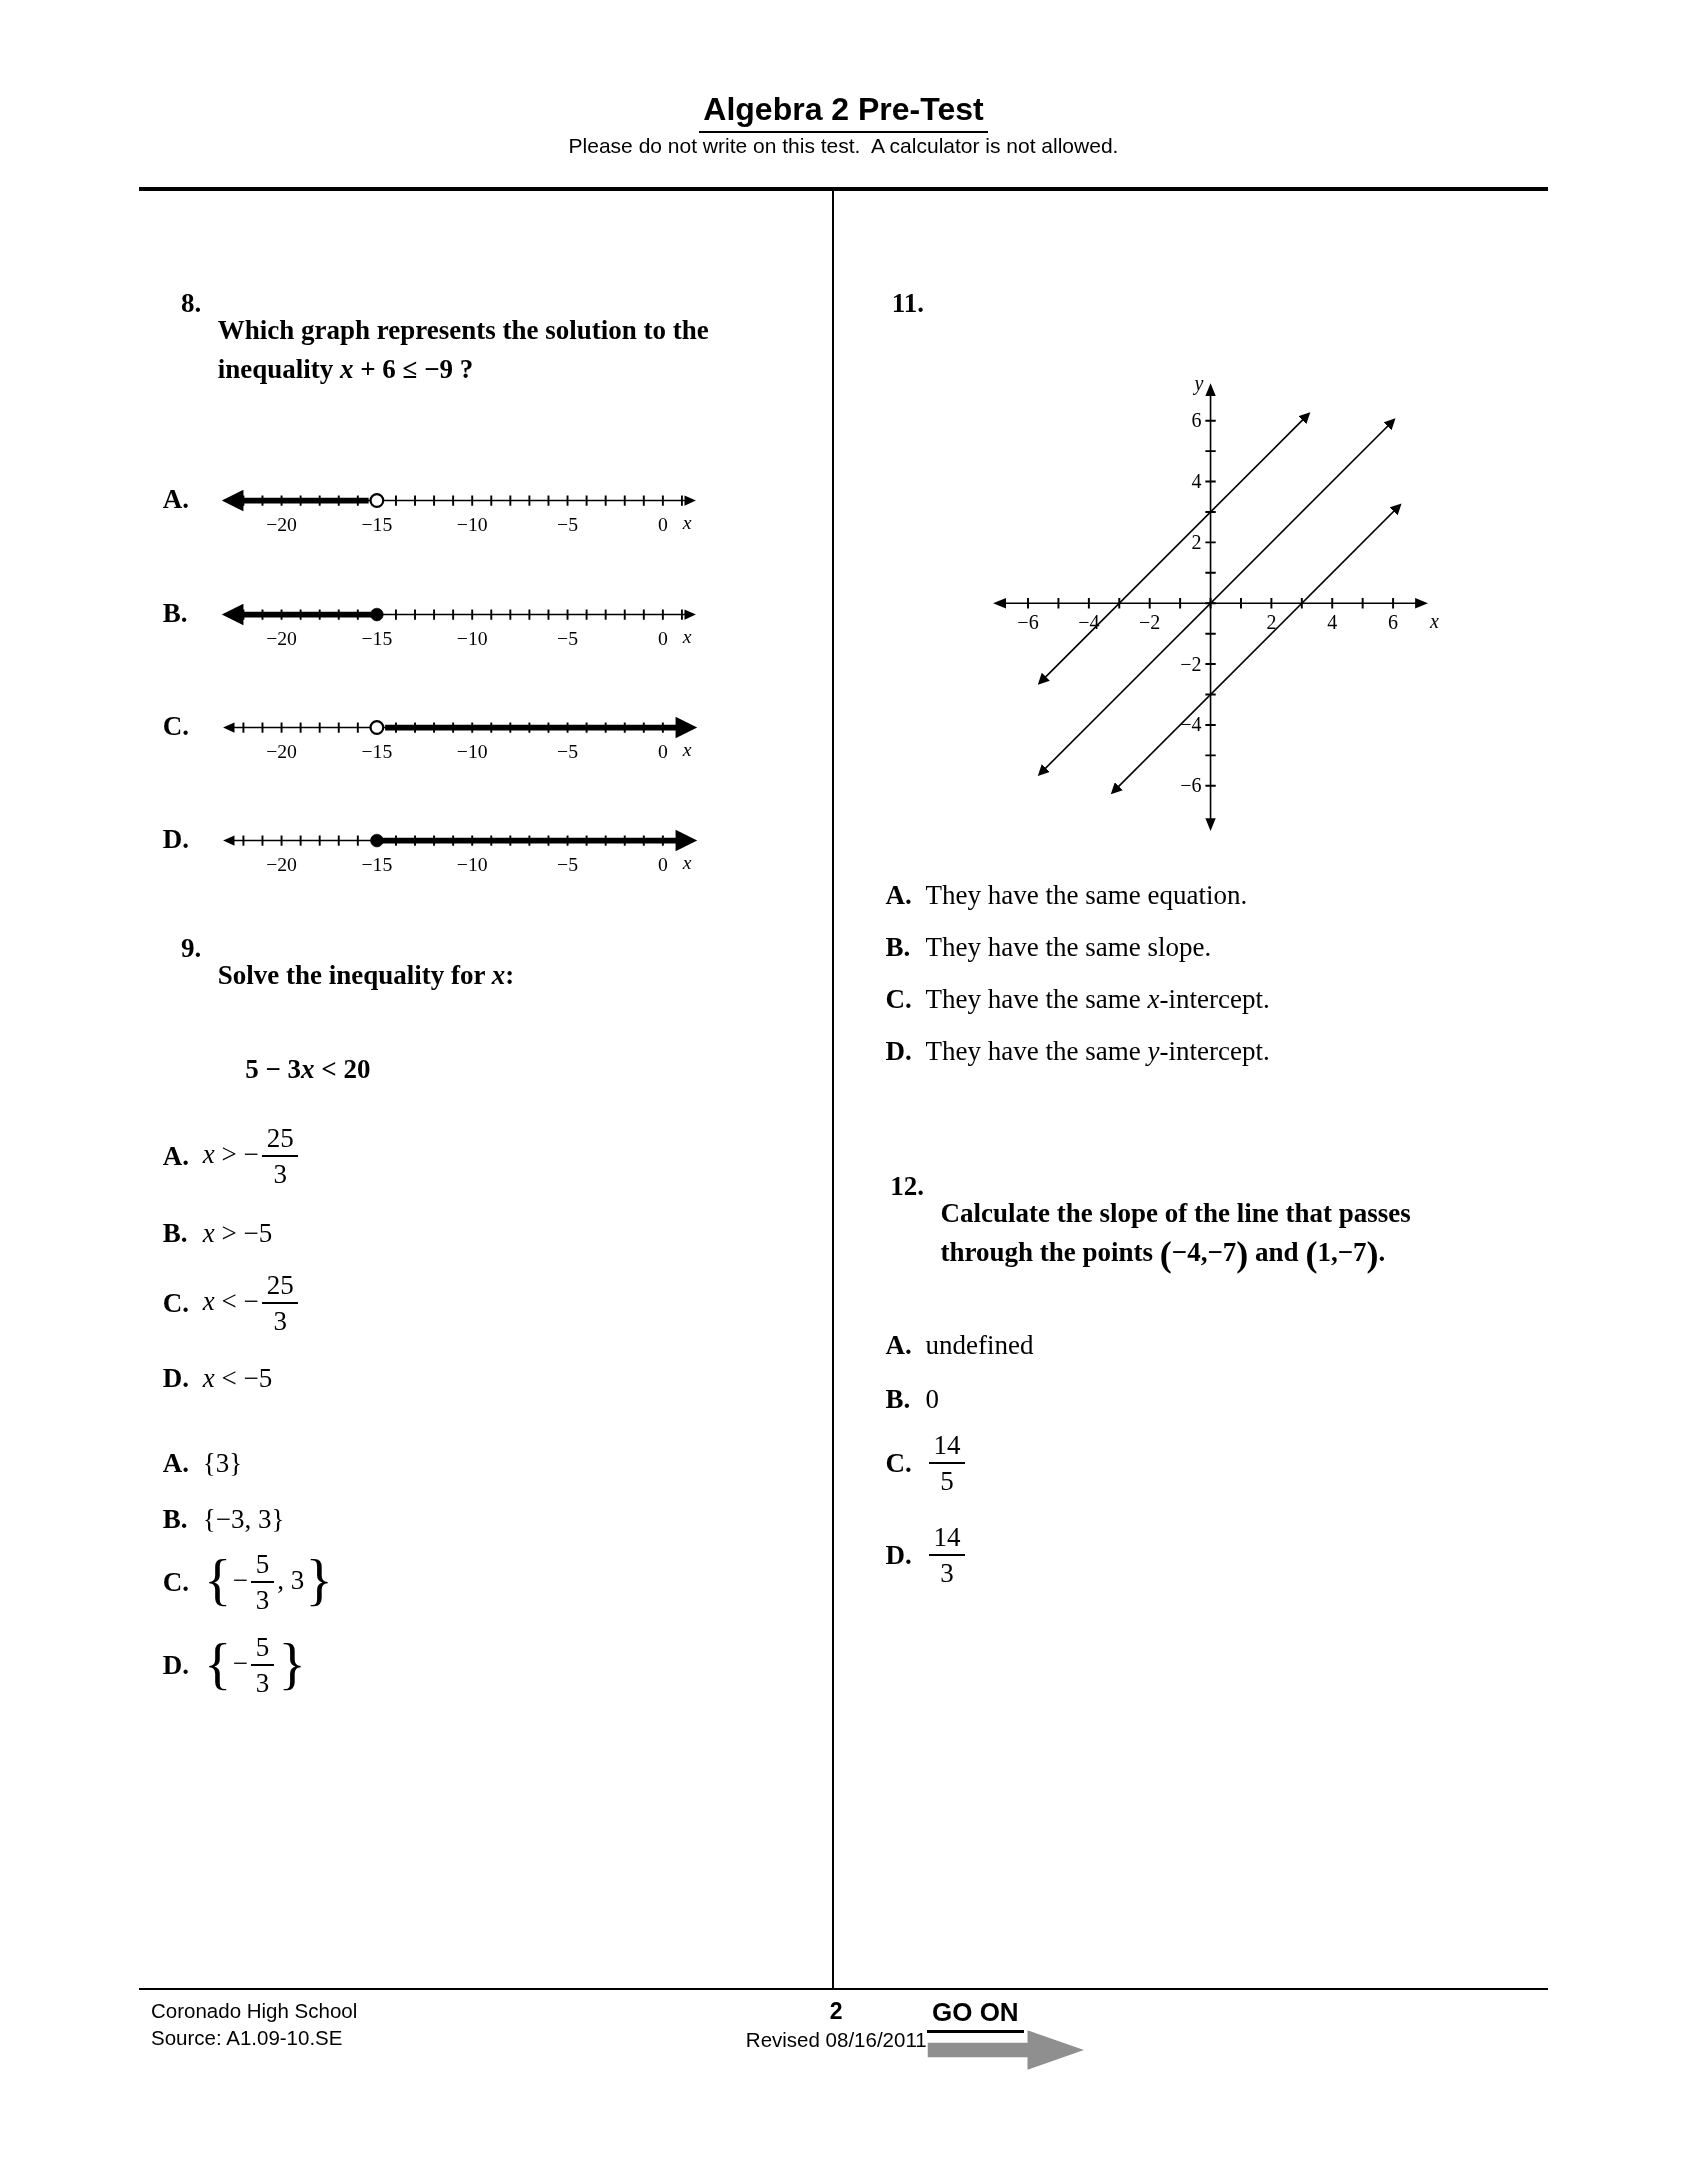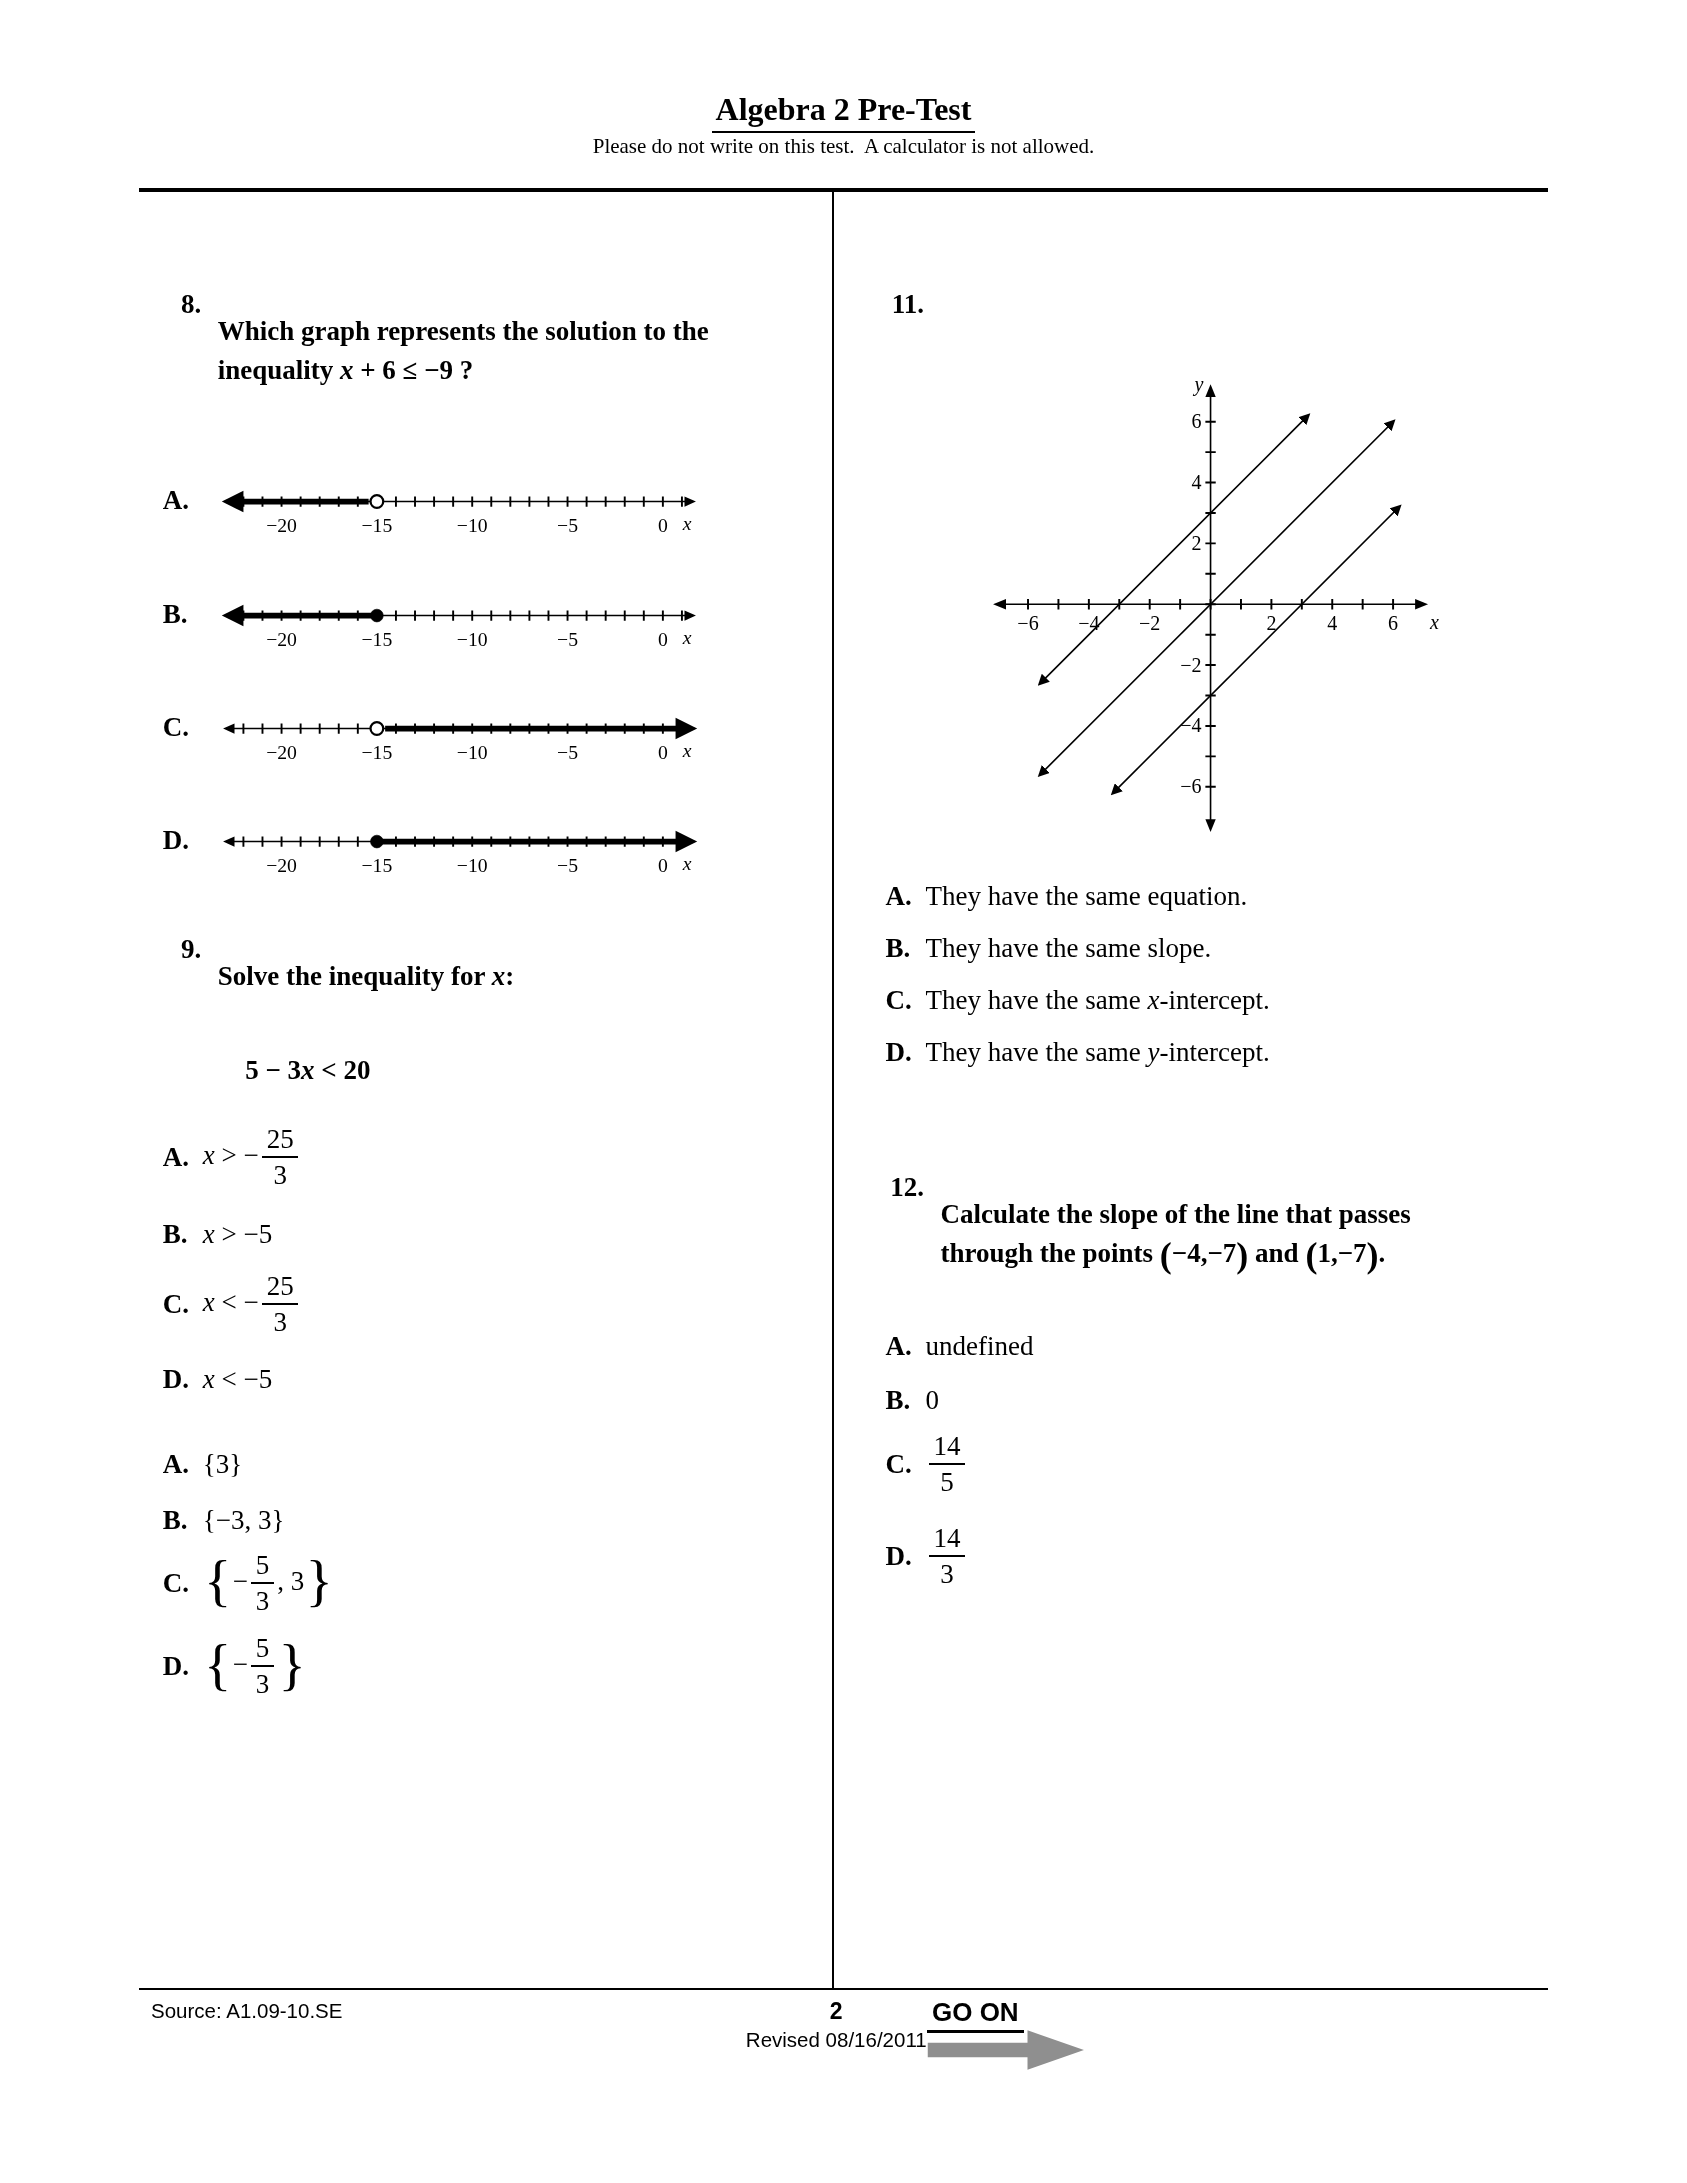--- a/index.html
+++ b/index.html
@@ -1,20 +1,20 @@
 <!DOCTYPE html>
 <html style="font-size:10.6px"><head>
 <meta charset="utf-8">
 <style>
   html,body{margin:0;padding:0}
   body{width:1687px;height:2183px;background:#fff;color:#000;font-family:"Liberation Serif",serif}
   .page{width:1687px;height:2183px;display:flex;flex-direction:column;overflow:hidden;padding-bottom:112px;box-sizing:border-box}
 
   
-  .page-header{font-family:Liberation Serif, serif;text-align:center;padding-top:91px}
+  .page-header{font-family:Liberation Sans, sans-serif;text-align:center;padding-top:91px}
   .title{display:inline-block;font-size:32px;font-weight:700;border-bottom:2.6px solid #000;padding:0 4px 3.3px}
   .subtitle{font-size:21px;margin-top:1px;white-space:pre-wrap}
   .rule{height:3.3px;background:#000;margin:29px 139px 0}
   .footer-rule{height:2.6px;background:#000;margin:0 139px}
 
   
   .columns{flex:1;display:flex;margin:0 139px;min-height:0}
   .col-left{flex:0 0 693px;padding-left:13.2px;box-sizing:border-box}
   .divider{flex:0 0 2px;background:#000}
   .col-right{flex:1;padding-left:41px;box-sizing:border-box}
@@ -315,20 +315,21 @@
         </div>
       </div>
 
     </section>
   </div>
 
   <div class="footer-rule"></div>
 
   <div class="page-footer">
     <div class="footer-left">
+      <div>Coronado High School</div>
       <div>Source: A1.09-10.SE</div>
     </div>
     <div class="footer-center">
       <div class="page-num">2</div>
       <div>Revised 08/16/2011</div>
     </div>
     <div class="footer-right">
       <span class="go-on">GO ON</span>
       <svg class="go-arrow" width="159" height="42" viewBox="0 0 240 64">
         <polygon points="0,21 152,21 152,2 238,32 152,62 152,43 0,43" fill="#8f8f8f"></polygon>

